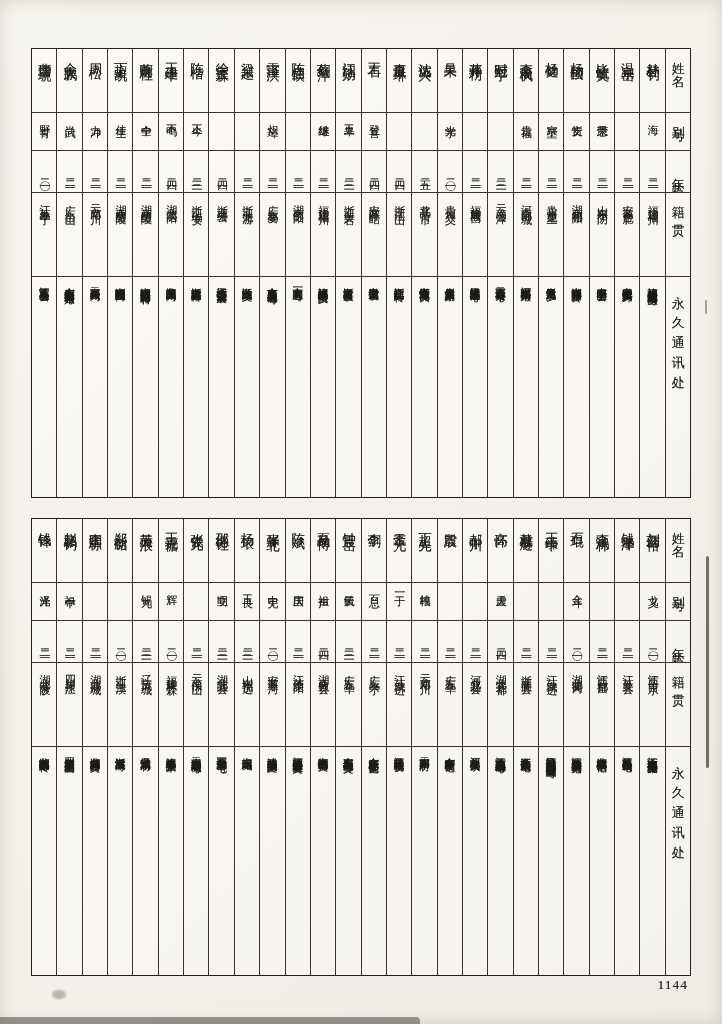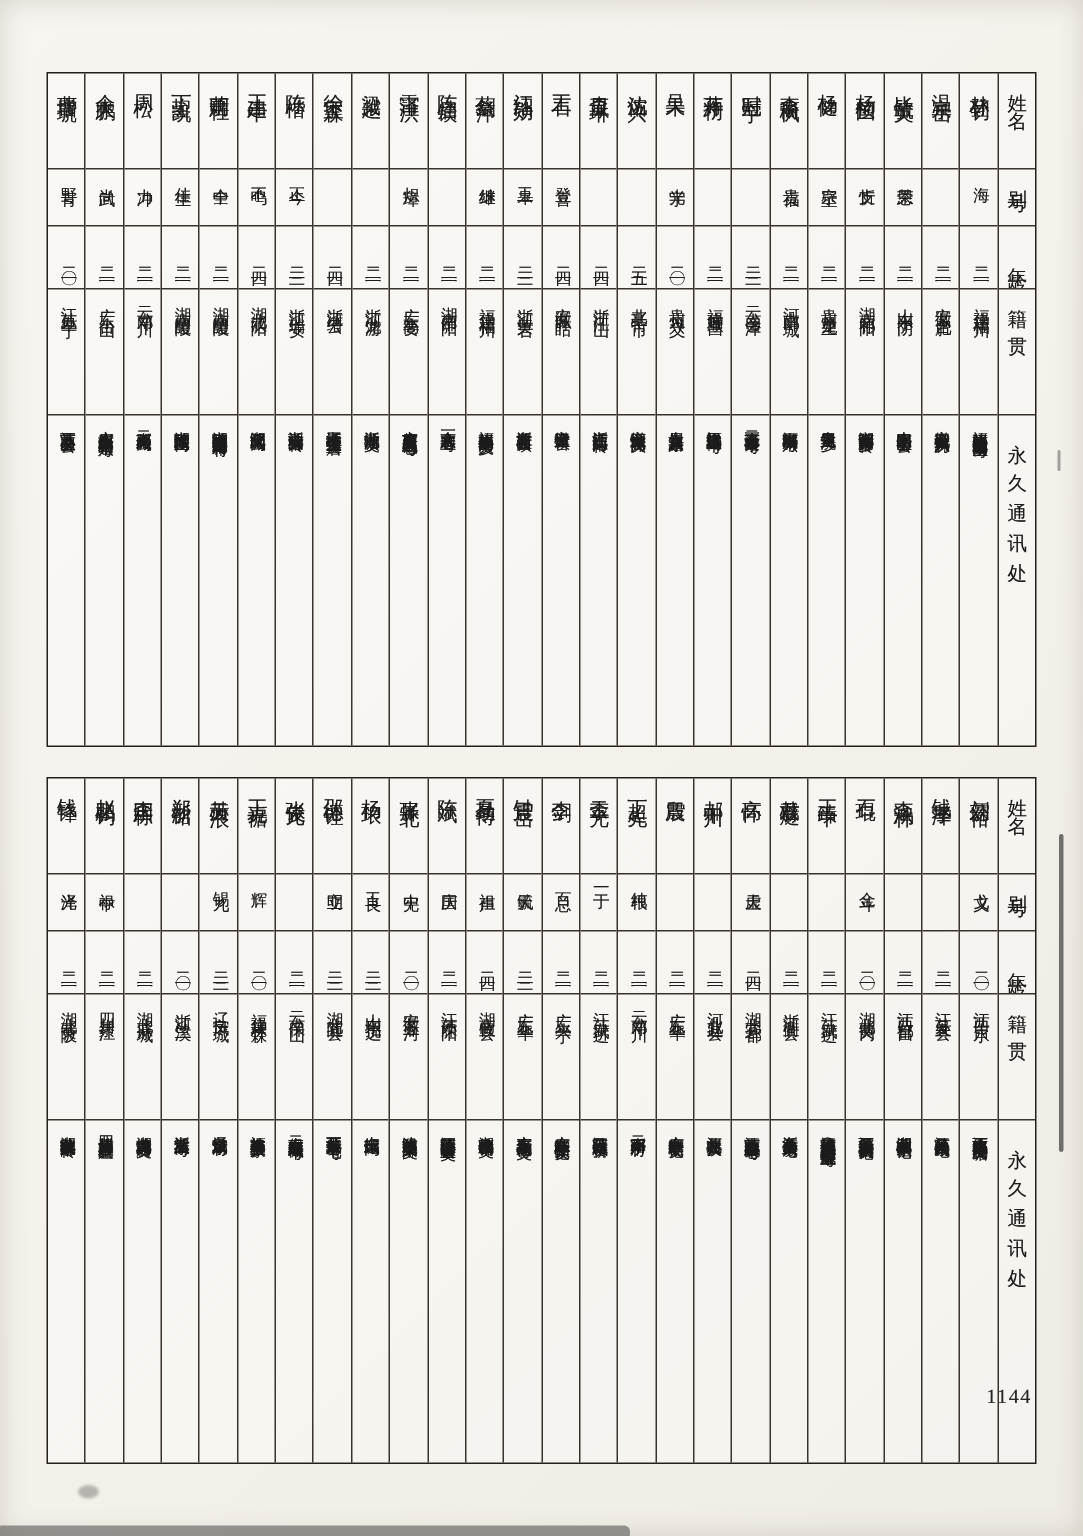--- a/index.html
+++ b/index.html
@@ -54,21 +54,21 @@
   .txt-age{font-size:11px;letter-spacing:2px;}
   .txt-origin{font-size:11px;letter-spacing:3px;}
   .txt-addr{font-size:10.5px;letter-spacing:.5px;}
   .hdr{font-size:13px;}
   .hdr-name{letter-spacing:12px;}
   .hdr-alias{letter-spacing:3px;}
   .hdr-age{letter-spacing:4px;}
   .hdr-origin{letter-spacing:18px;}
   .hdr-addr{letter-spacing:20px;padding-top:6px;}
   .page-number{
-    position:absolute;right:34px;top:923px;
+    position:absolute;right:34px;top:977px;
     font-size:13.5px;letter-spacing:1px;color:#262626;
     text-shadow:0 0 .4px rgba(0,0,0,.4);
   }
   .artifact{position:absolute;background:#2b2b2b;}
   .art-right-streak{right:13px;top:556px;width:3px;height:212px;opacity:.65;border-radius:2px;}
   .art-right-dot{right:15px;top:300px;width:2px;height:14px;opacity:.4;border-radius:2px;}
   .art-bottom-edge{left:0;bottom:0;width:420px;height:7px;opacity:.45;border-radius:0 4px 0 0;transform:skewX(-2deg);}
   .art-smudge{left:52px;top:990px;width:14px;height:9px;opacity:.3;border-radius:50%;filter:blur(1px);}
 </style>
 </head>

